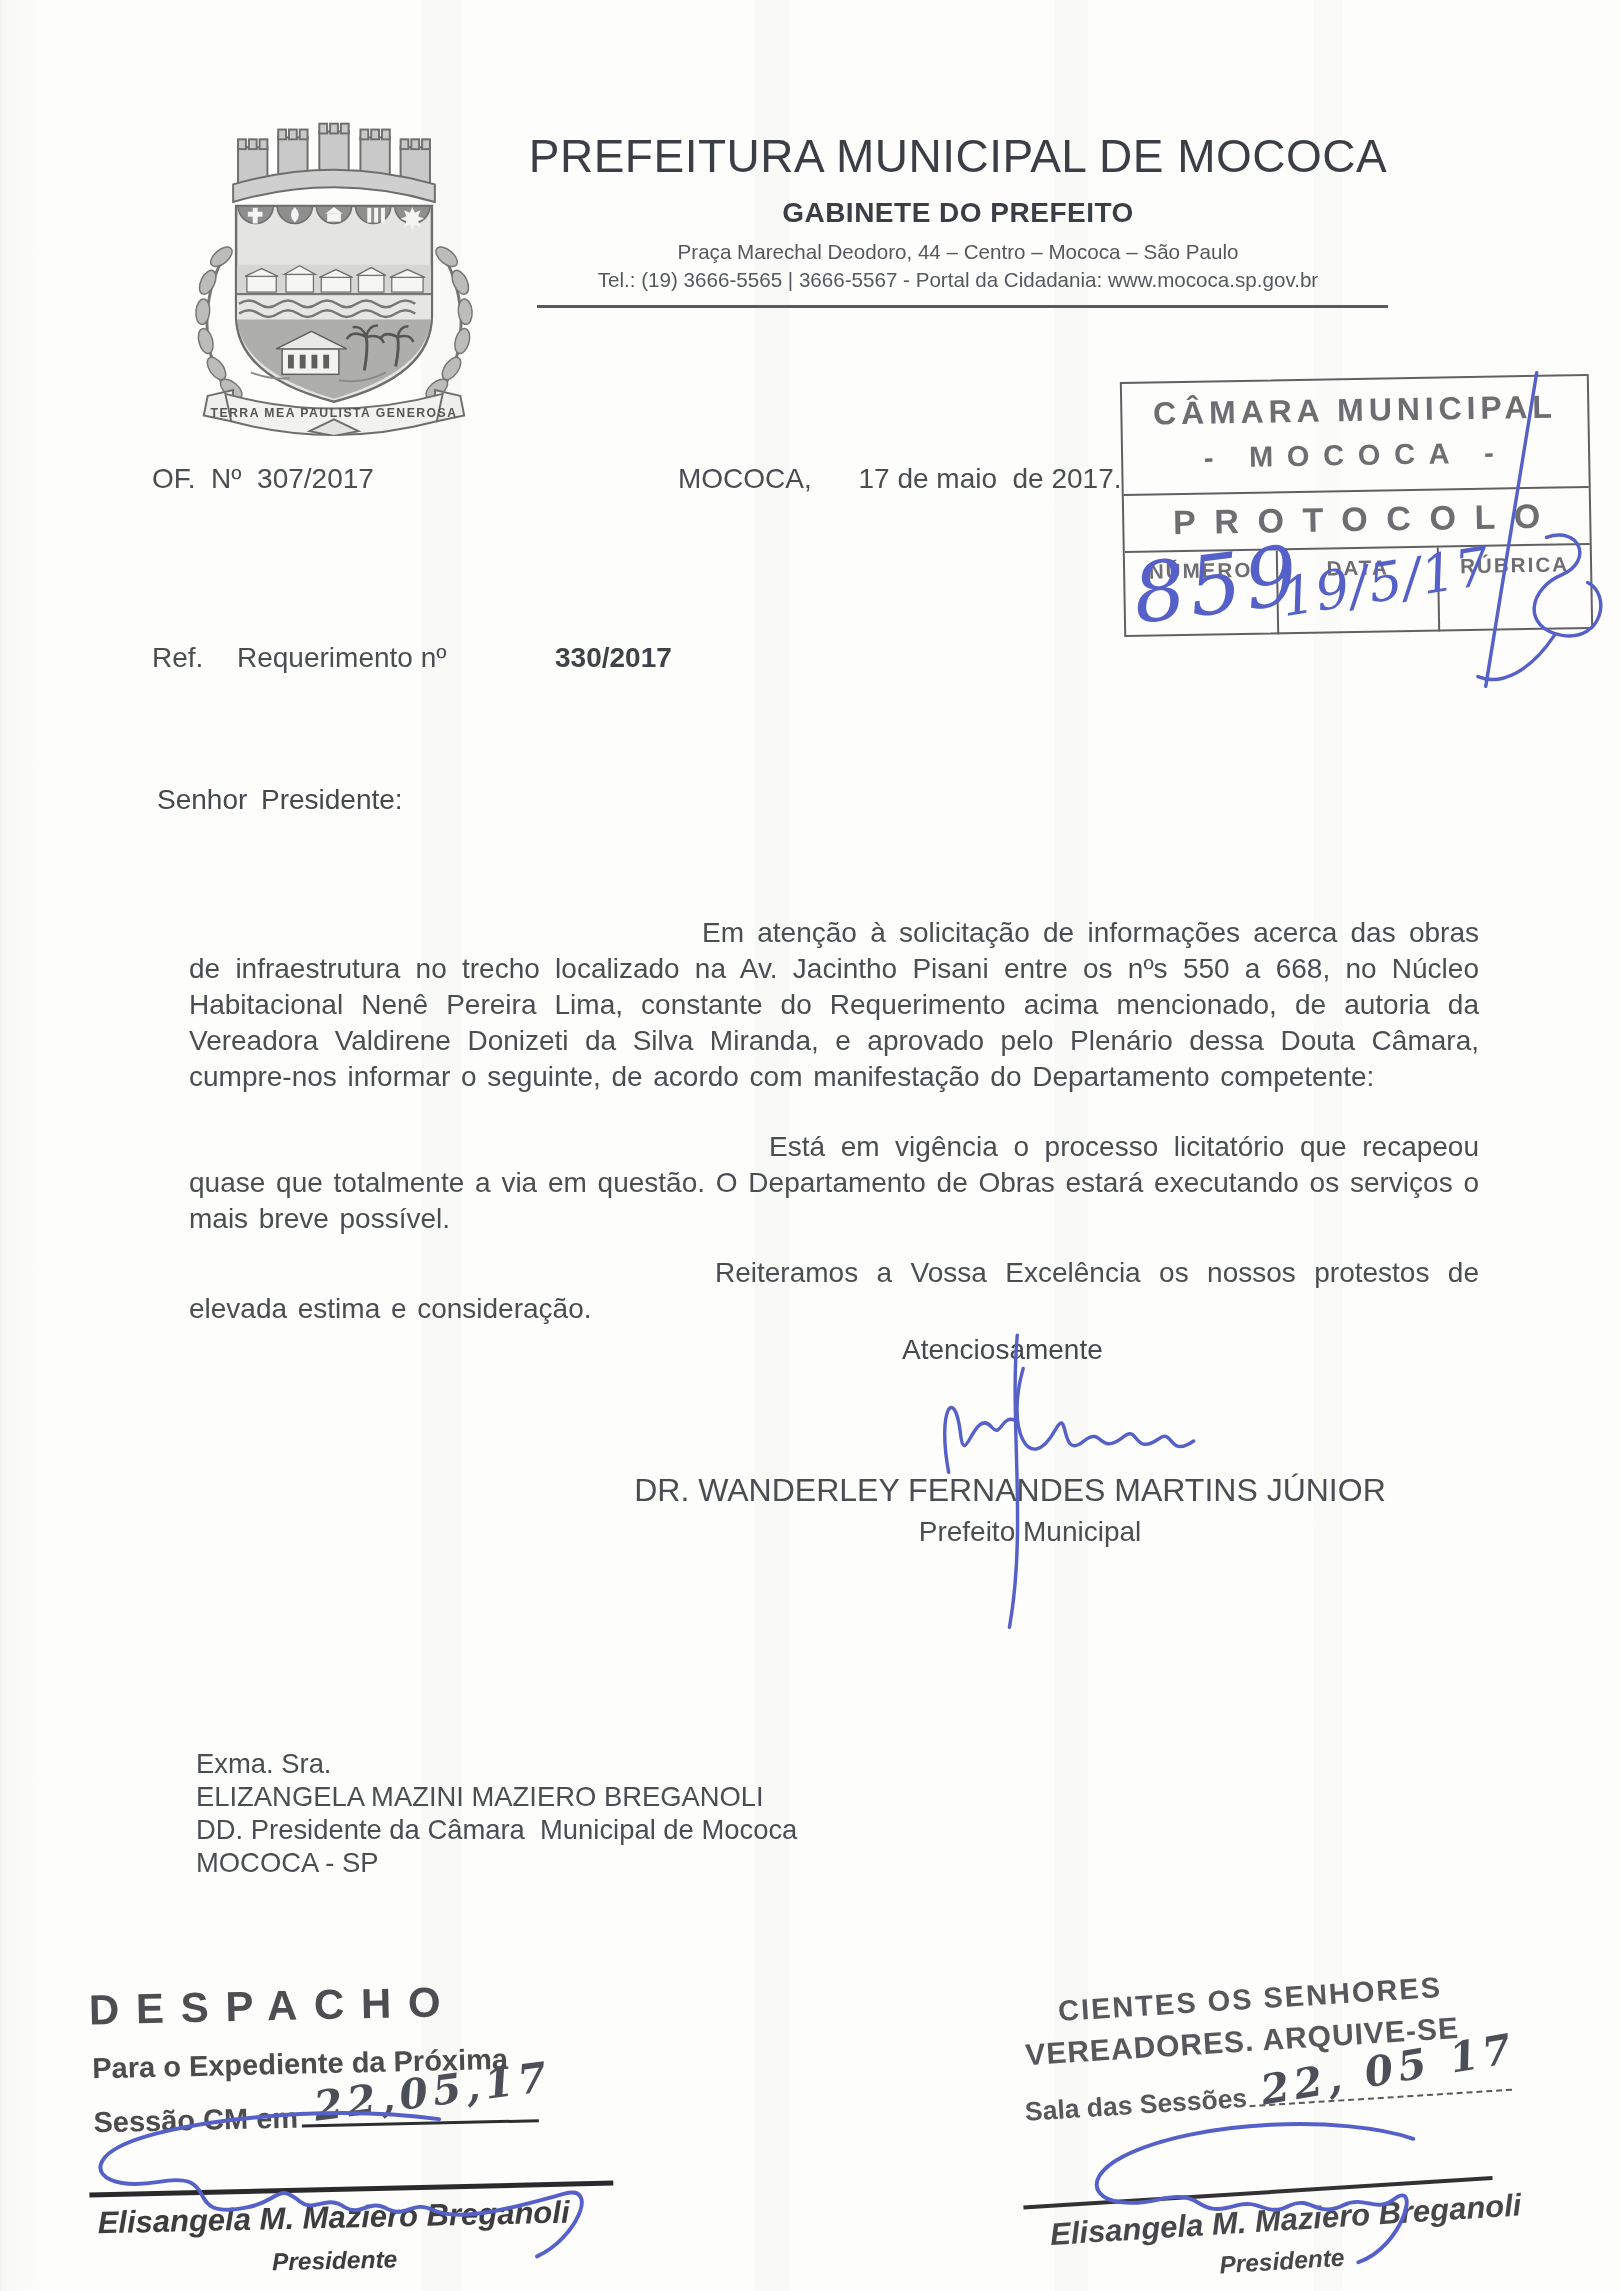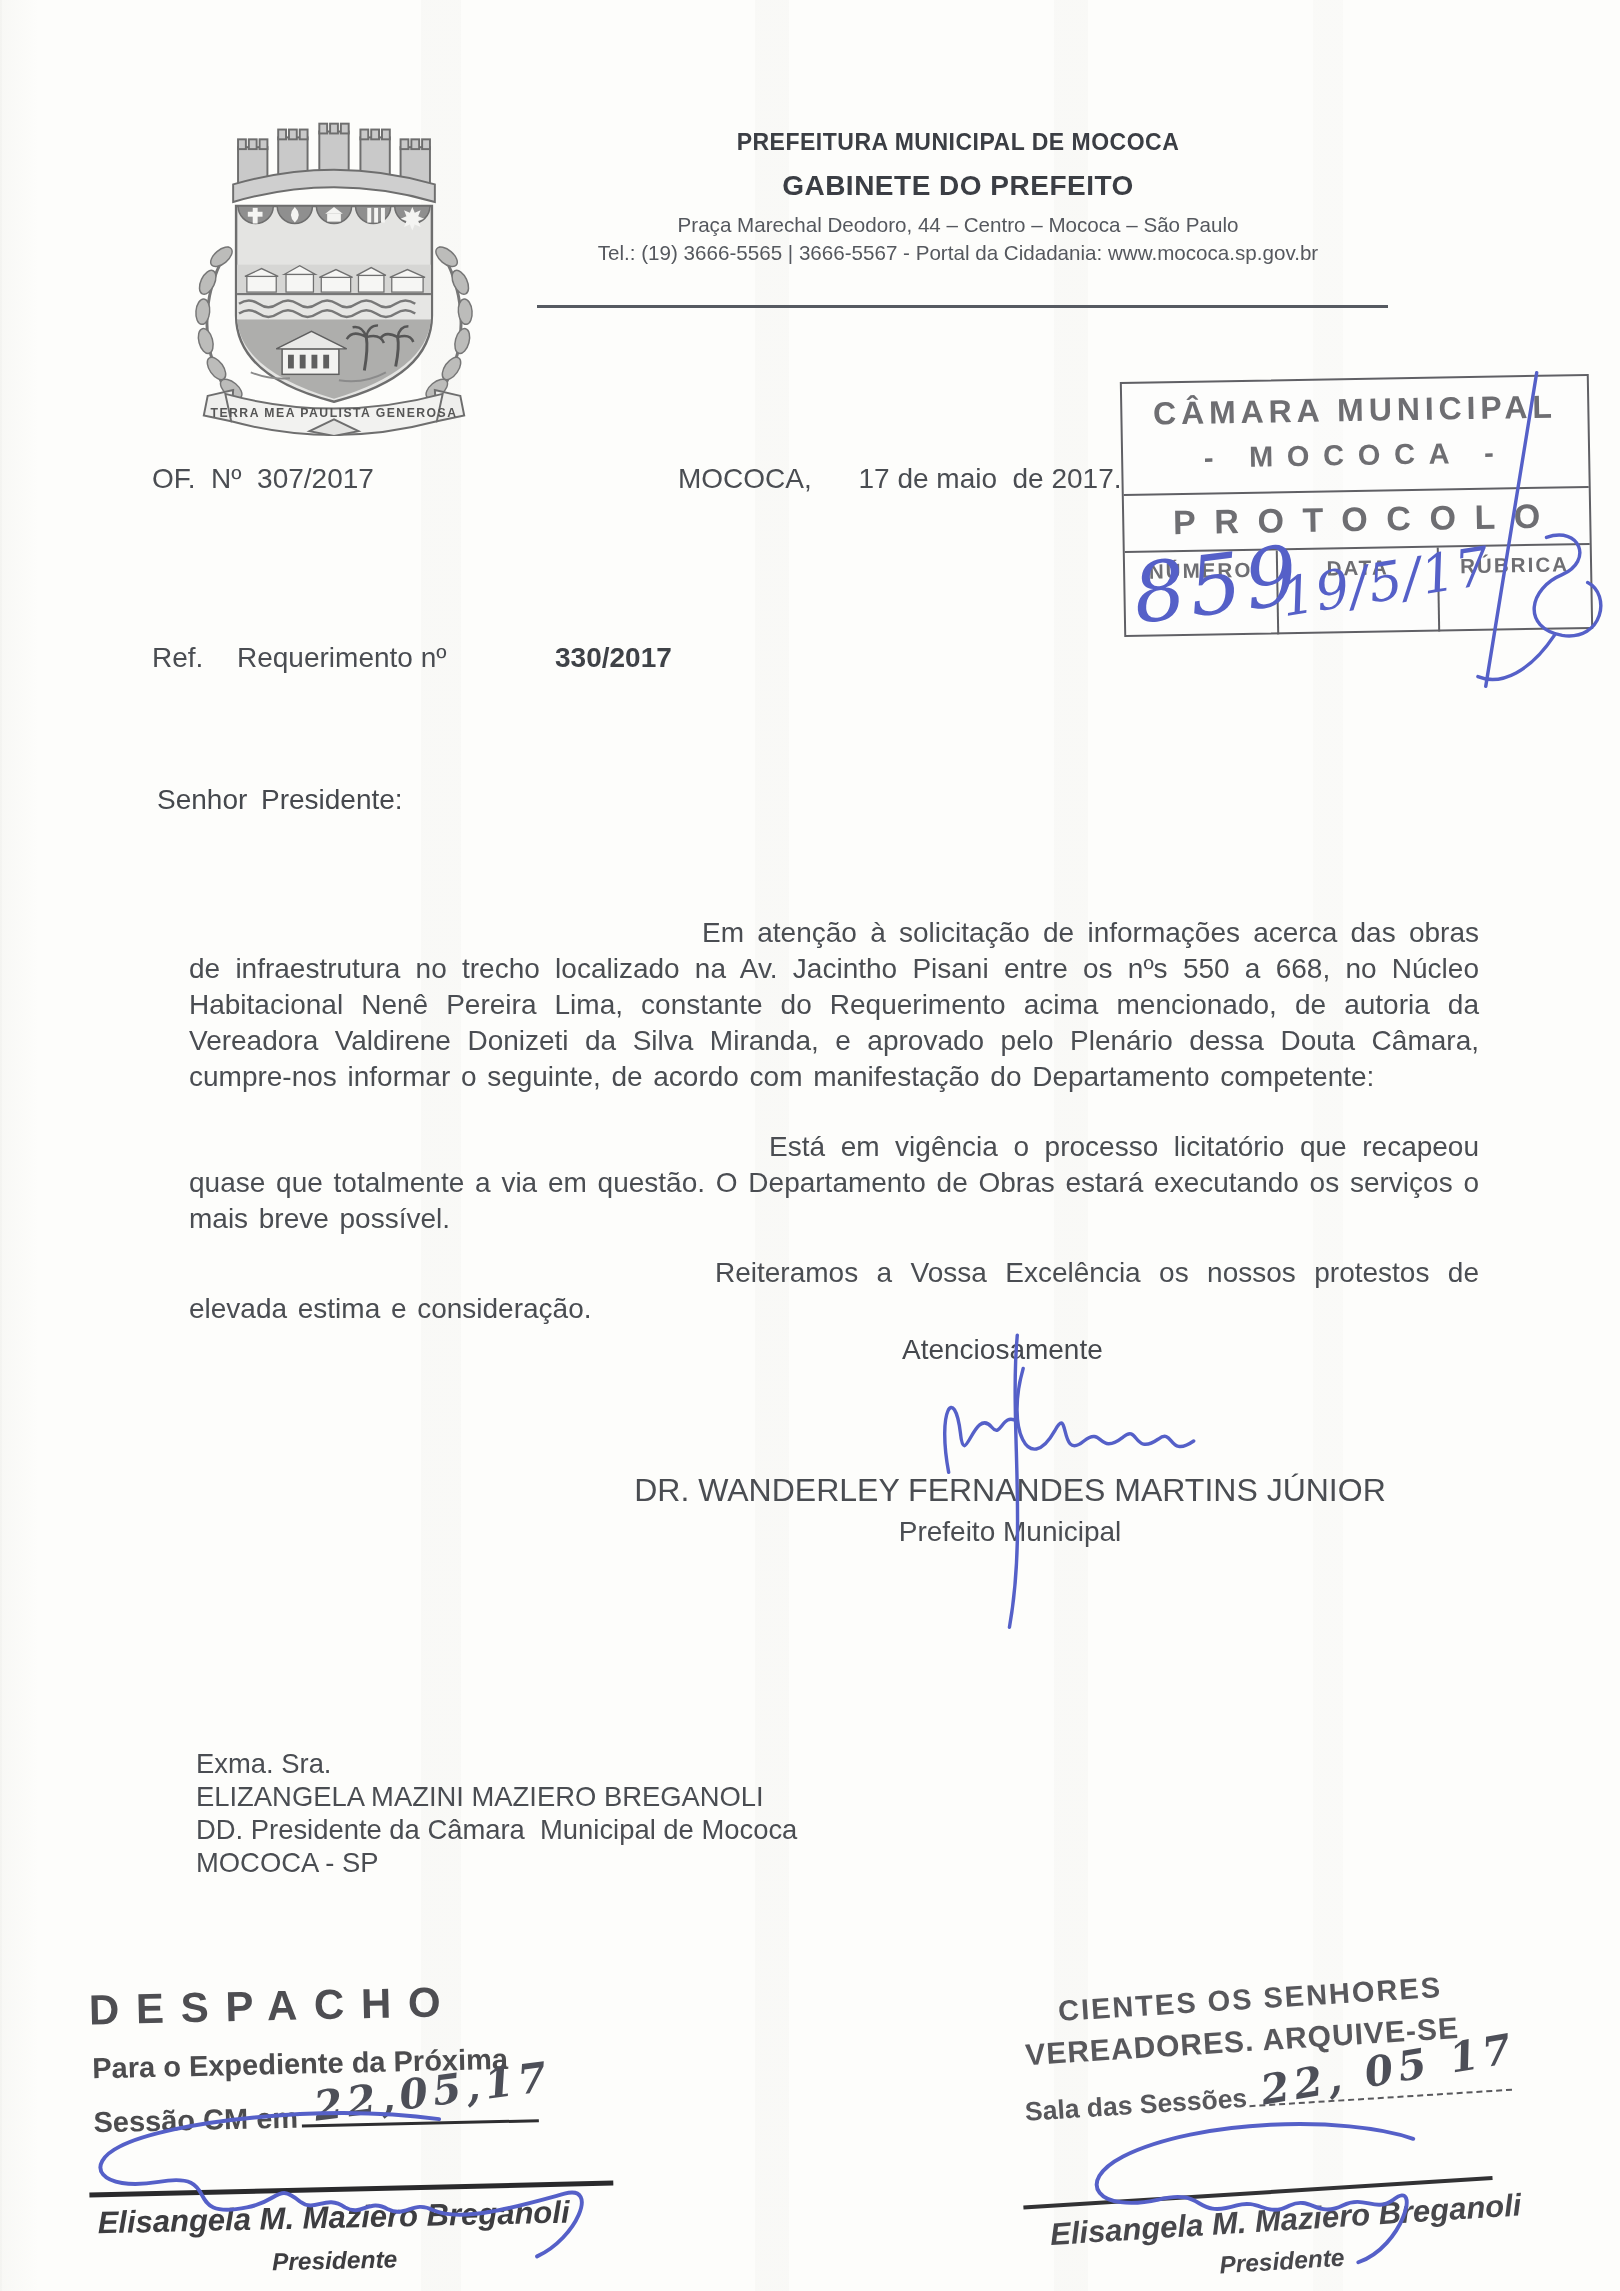--- a/index.html
+++ b/index.html
@@ -15,21 +15,21 @@
       linear-gradient(90deg, transparent 1313px, rgba(120,120,105,0.025) 1313px 1343px, transparent 1343px);
     overflow:hidden;
     font-family:"Liberation Sans", sans-serif;
     color:#45484d;
   }
   .abs{position:absolute;}
   .ws-pre{white-space:pre;}
 
   
   .hdr{left:495px; top:129px; width:926px; text-align:center;}
-  .hdr-title{font-size:23px; font-weight:bold; color:#3b3e44; letter-spacing:0.5px;}
+  .hdr-title{font-size:46px; font-weight:normal; color:#3b3e44; letter-spacing:0.5px;}
   .hdr-sub{font-size:28px; font-weight:bold; color:#3b3e44; margin-top:13.7px; letter-spacing:0.5px;}
   .hdr-addr{font-size:20.6px; color:#55585e; margin-top:11.8px;}
   .hdr-contact{font-size:20.6px; color:#55585e; margin-top:3.9px;}
   .hdr-rule{left:537px; top:305px; width:851px; height:2.9px; background:#565a61;}
 
   
   .of-line{top:463px; left:0; width:1620px; font-size:28px; color:#4a4d52;}
   .of-number{position:absolute; left:152px; top:0;}
   .city-date{position:absolute; left:678px; top:0;}
 
@@ -61,21 +61,21 @@
   .salutation{left:157px; top:784px; font-size:28px; word-spacing:5.9px;}
   .para{margin:0; width:1290px; left:189px; font-size:28px; line-height:36px;
     text-align:justify; color:#4a4d52; word-spacing:2.9px;}
   .p1{top:915px; text-indent:513px;}
   .p2{top:1129px; text-indent:580px;}
   .p3{top:1255px; text-indent:526px;}
 
   
   .closing{left:902px; top:1334px; font-size:28px;}
   .signer{left:520px; top:1472px; width:980px; text-align:center; font-size:32px; color:#4a4d52;}
-  .signer-title{left:520px; top:1516px; width:980px; text-align:center; font-size:28px; color:#4a4d52;}
+  .signer-title{left:540px; top:1516px; width:980px; text-align:center; font-size:28px; color:#4a4d52;}
 
   
   .addressee{left:196px; top:1747px; font-size:27.4px; line-height:33px; color:#4a4d52;}
   .addressee div{white-space:pre;}
 
   
   .despacho{left:78px; top:1972px; width:588px; height:314px; transform:rotate(-1.3deg); color:#4c4c4e;}
   .d-title{position:absolute; left:13.7px; top:7.8px; font-size:42px; font-weight:bold; letter-spacing:16.7px; color:#4e4e52;}
   .d-line1{position:absolute; left:15.7px; top:74px; font-size:29px; font-weight:bold;}
   .d-line2{position:absolute; left:15.7px; top:122px; font-size:29px; font-weight:bold; white-space:nowrap;}

